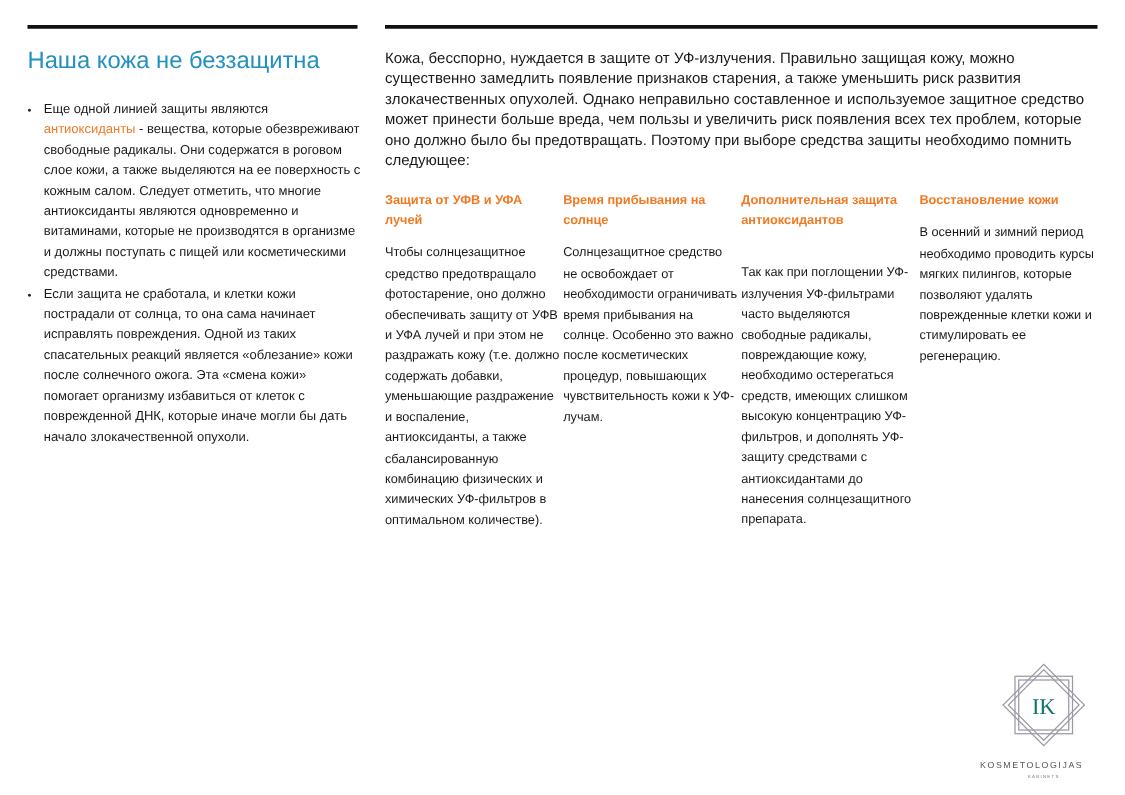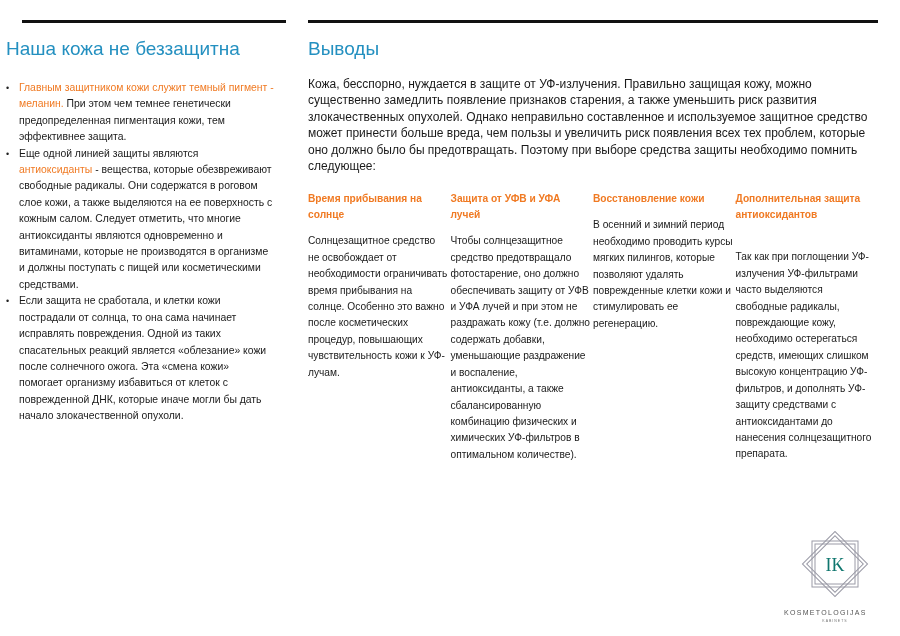--- a/index.html
+++ b/index.html
@@ -2,21 +2,21 @@
 <html><head>
   <meta charset="utf-8">
   <style>
     html, body { margin: 0; padding: 0; background: #ffffff; }
     body { width: 900px; height: 636px; position: relative; overflow: hidden;
            font-family: "Liberation Sans", sans-serif; color: #1a1a1a; }
     .rule { position: absolute; top: 20px; height: 3px; background: #111; }
     .rule.left { left: 22px; width: 264px; }
     .rule.right { left: 308px; width: 570px; }
 
-    .left-col { position: absolute; left: 6px; top: 38px; width: 268px; }
+    .left-col { position: absolute; left: 22px; top: 38px; width: 268px; }
     .right-col { position: absolute; left: 308px; top: 38px; width: 570px; }
 
     h1 { margin: 0; font-weight: normal; font-size: 19px; color: #2490c0; letter-spacing: 0; }
     .left-col h1 { margin-bottom: 20px; }
     .right-col h1 { margin-bottom: 16px; }
 
     ul.bullets { list-style: none; margin: 0; padding: 0; }
     ul.bullets li { position: relative; padding-left: 13px; font-size: 10.4px; line-height: 16.4px; }
     ul.bullets li::before { content: "\2022"; position: absolute; left: 0; top: 0; font-size: 9px; color: #222; }
     .hl { color: #f07a23; }
@@ -42,45 +42,43 @@
   </style>
 </head>
 <body>
 
 <div class="rule left"></div>
 <div class="rule right"></div>
 
 <section class="left-col">
   <h1>Наша кожа не беззащитна</h1>
   <ul class="bullets">
-    <li><span class="hl">Главным защитником кожи служит темный пигмент - меланин.</span><span> При этом чем темнее генетически предопределенная пигментация кожи, тем эффективнее защита.</span></li>
     <li><span>Еще одной линией защиты являются </span><span class="hl">антиоксиданты</span><span> - вещества, которые обезвреживают свободные радикалы. Они содержатся в роговом слое кожи, а также выделяются на ее поверхность с кожным салом. Следует отметить, что многие антиоксиданты являются одновременно и витаминами, которые не производятся в организме и должны поступать с пищей или косметическими средствами.</span></li>
     <li><span>Если защита не сработала, и клетки кожи пострадали от солнца, то она сама начинает исправлять повреждения. Одной из таких спасательных реакций является «облезание» кожи после солнечного ожога. Эта «смена кожи» помогает организму избавиться от клеток с поврежденной ДНК, которые иначе могли бы дать начало злокачественной опухоли.</span></li>
   </ul>
 </section>
 
 <section class="right-col">
-  <h1>Выводы</h1>
   <p class="intro">Кожа, бесспорно, нуждается в защите от УФ-излучения. Правильно защищая кожу, можно существенно замедлить появление признаков старения, а также уменьшить риск развития злокачественных опухолей. Однако неправильно составленное и используемое защитное средство может принести больше вреда, чем пользы и увеличить риск появления всех тех проблем, которые оно должно было бы предотвращать. Поэтому при выборе средства защиты необходимо помнить следующее:</p>
   <div class="cols">
+    <div class="col c1">
+      <h2>Защита от УФВ и УФА лучей</h2>
+      <p>Чтобы солнцезащитное средство предотвращало фотостарение, оно должно обеспечивать защиту от УФВ и УФА лучей и при этом не раздражать кожу (т.е. должно содержать добавки, уменьшающие раздражение и воспаление, антиоксиданты, а также сбалансированную комбинацию физических и химических УФ-фильтров в оптимальном количестве).</p>
+    </div>
     <div class="col c2">
       <h2>Время прибывания на солнце</h2>
       <p>Солнцезащитное средство не освобождает от необходимости ограничивать время прибывания на солнце. Особенно это важно после косметических процедур, повышающих чувствительность кожи к УФ-лучам.</p>
     </div>
-    <div class="col c1">
-      <h2>Защита от УФВ и УФА лучей</h2>
-      <p>Чтобы солнцезащитное средство предотвращало фотостарение, оно должно обеспечивать защиту от УФВ и УФА лучей и при этом не раздражать кожу (т.е. должно содержать добавки, уменьшающие раздражение и воспаление, антиоксиданты, а также сбалансированную комбинацию физических и химических УФ-фильтров в оптимальном количестве).</p>
+    <div class="col c3">
+      <h2>Дополнительная защита антиоксидантов</h2>
+      <p>Так как при поглощении УФ-излучения УФ-фильтрами часто выделяются свободные радикалы, повреждающие кожу, необходимо остерегаться средств, имеющих слишком высокую концентрацию УФ-фильтров, и дополнять УФ-защиту средствами с антиоксидантами до нанесения солнцезащитного препарата.</p>
     </div>
     <div class="col c4">
       <h2>Восстановление кожи</h2>
       <p>В осенний и зимний период необходимо проводить курсы мягких пилингов, которые позволяют удалять поврежденные клетки кожи и стимулировать ее регенерацию.</p>
-    </div>
-    <div class="col c3">
-      <h2>Дополнительная защита антиоксидантов</h2>
-      <p>Так как при поглощении УФ-излучения УФ-фильтрами часто выделяются свободные радикалы, повреждающие кожу, необходимо остерегаться средств, имеющих слишком высокую концентрацию УФ-фильтров, и дополнять УФ-защиту средствами с антиоксидантами до нанесения солнцезащитного препарата.</p>
     </div>
   </div>
 </section>
 
 <div class="logo">
   <svg width="90" height="80" viewBox="0 0 90 80">
     <g fill="none" stroke="#9a9aa6" stroke-width="1">
       <rect x="25" y="19" width="40" height="40"></rect>
       <rect x="22" y="16" width="46" height="46"></rect>
       <g transform="rotate(45 45 39)">

